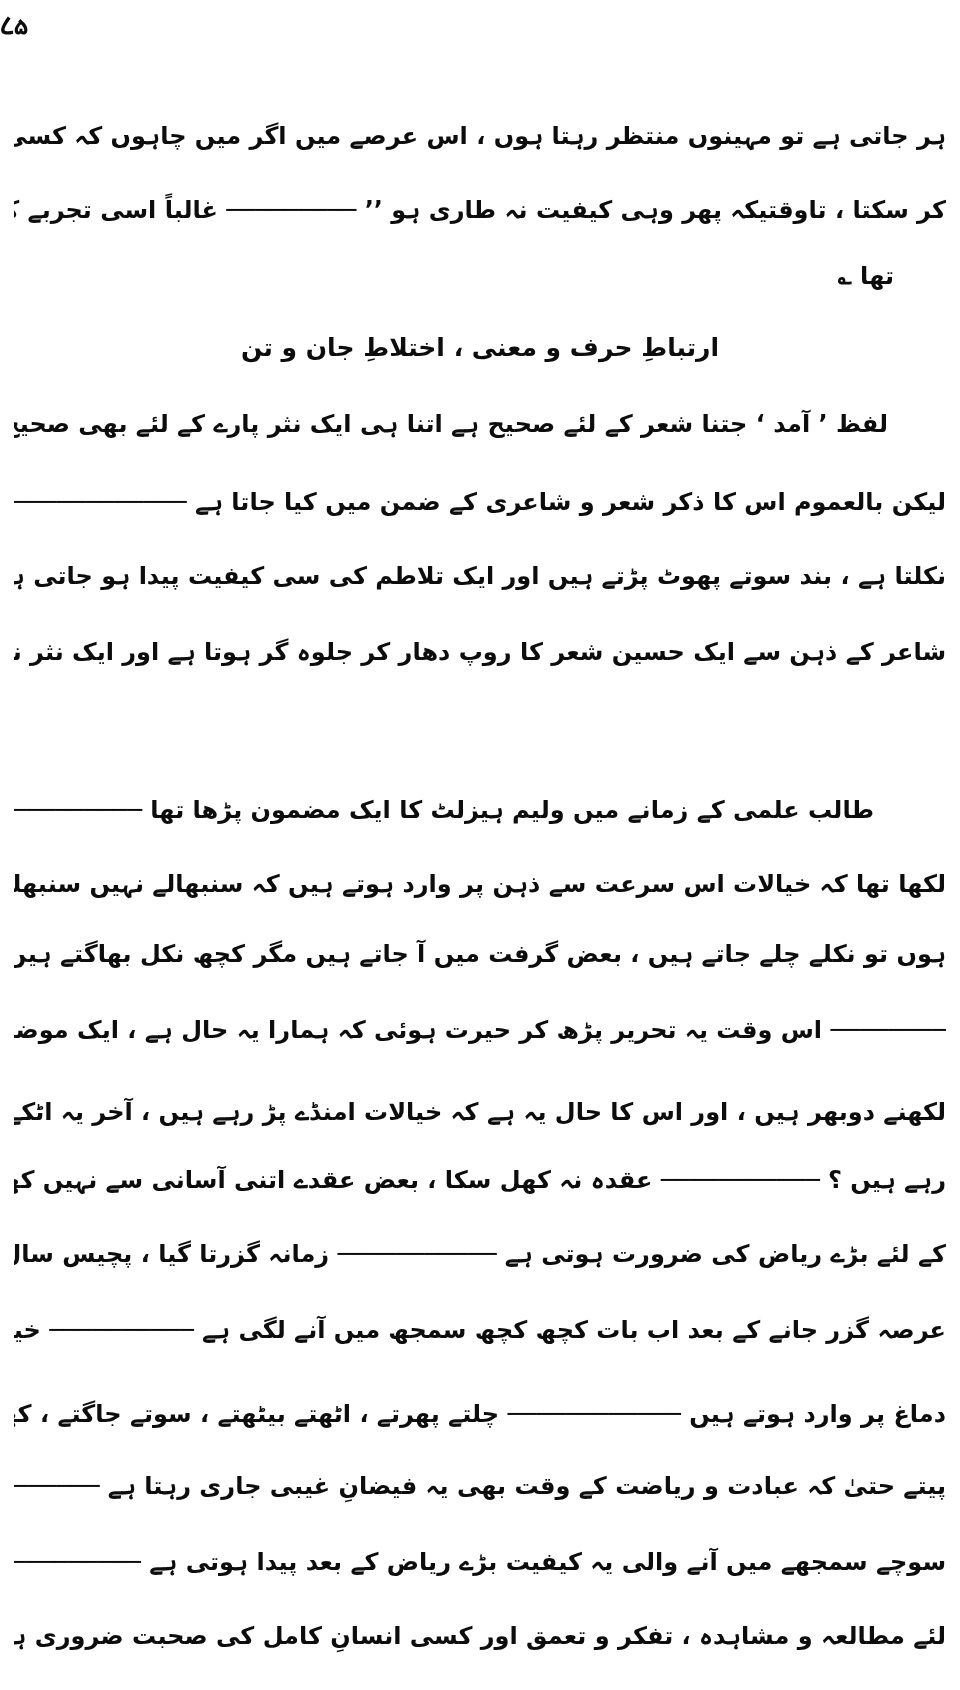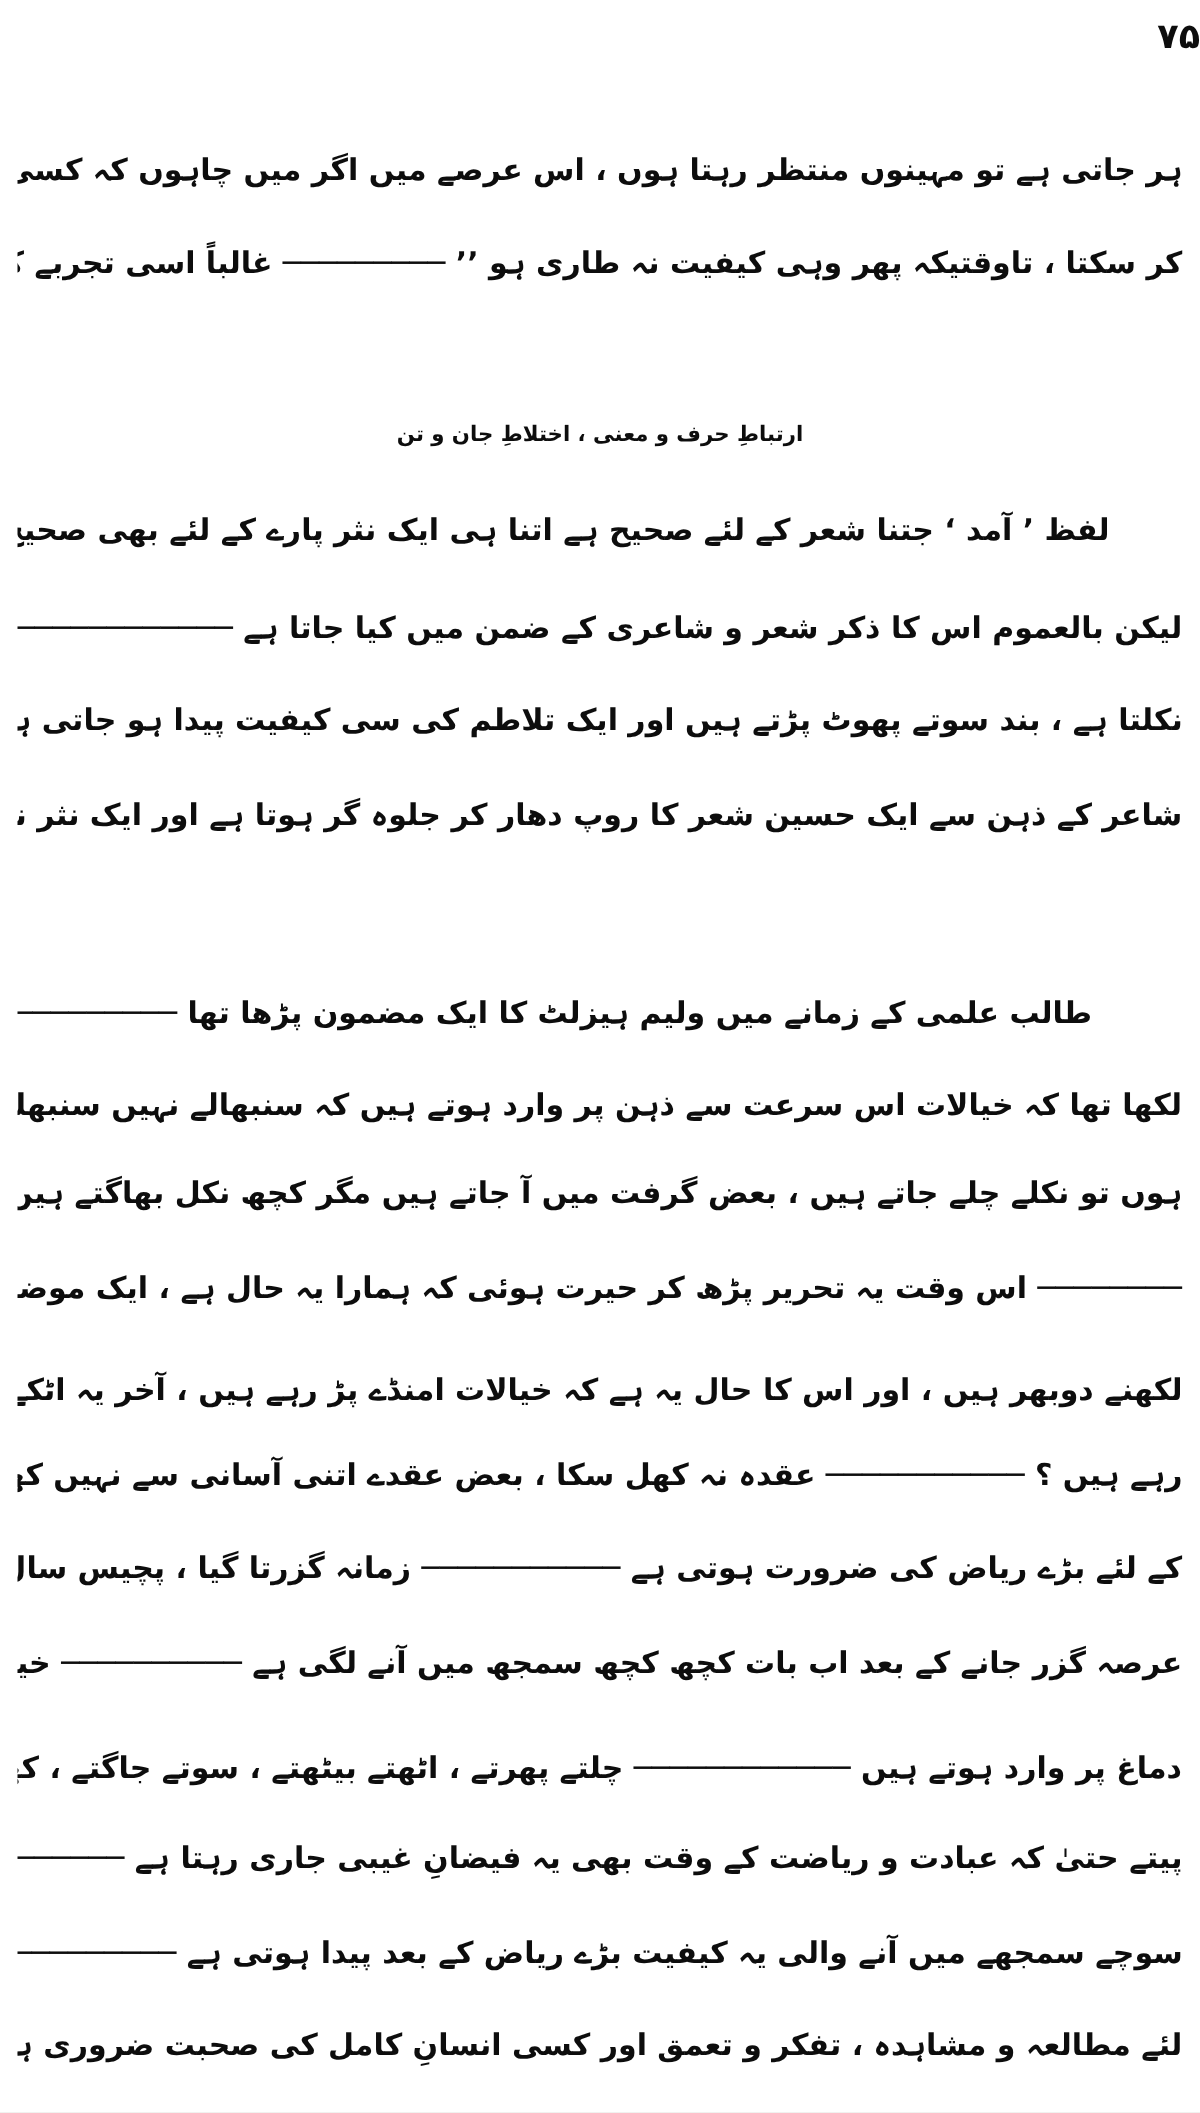--- a/index.html
+++ b/index.html
@@ -17,23 +17,24 @@
     direction: rtl;
     font-family: "DejaVu Sans", sans-serif;
     font-weight: 700;
     overflow: hidden;
   }
   .page-number {
     position: absolute;
     top: 12px;
     left: 0;
     right: 0;
-    text-align: right;
-    font-size: 28px;
+    text-align: left;
+    font-size: 24px;
     letter-spacing: 2px;
+    font-family: Liberation Serif, serif;
   }
   .line {
     position: absolute;
     left: 14px;
     right: 14px;
     height: 52px;
     font-size: 24px;
     line-height: 48px;
     white-space: nowrap;
     overflow: hidden;
@@ -43,36 +44,37 @@
     text-align: justify;
     text-align-last: justify;
   }
   
   .line.r {
     text-align: right;
   }
   
   .line.c {
     text-align: center;
-    font-size: 17px;
+    font-size: 25px;
   }
   
   .line.indent-sm { padding-right: 58px; }
   .line.indent-md { padding-right: 72px; }
   .line.pad-r     { padding-right: 52px; }
 </style>
 </head>
 <body>
 
 <div class="page">
 
   <div class="page-number">۷۵</div>
 
   <div class="line j" style="top:112px">ہر جاتی ہے تو مہینوں منتظر رہتا ہوں ، اس عرصے میں اگر میں چاہوں کہ کسی شعر کی اصلاح کر دوں ، نہیں</div>
   <div class="line j" style="top:186px">کر سکتا ، تاوقتیکہ پھر وہی کیفیت نہ طاری ہو ’’ ───────── غالباً اسی تجربے کی بنا پر اقبال نے کہا</div>
+  <div class="line r pad-r" style="top:252px">تھا ؎</div>
 
   <div class="line c" style="top:324px">ارتباطِ حرف و معنی ، اختلاطِ جان و تن</div>
 
   <div class="line j indent-sm" style="top:400px">لفظ ’ آمد ‘ جتنا شعر کے لئے صحیح ہے اتنا ہی ایک نثر پارے کے لئے بھی صحیح ہے</div>
   <div class="line j" style="top:478px">لیکن بالعموم اس کا ذکر شعر و شاعری کے ضمن میں کیا جاتا ہے ──────────── سوچتے سوچتے دماغ چل</div>
   <div class="line j" style="top:552px">نکلتا ہے ، بند سوتے پھوٹ پڑتے ہیں اور ایک تلاطم کی سی کیفیت پیدا ہو جاتی ہے ، پھر یہ تلاطم</div>
   <div class="line j" style="top:628px">شاعر کے ذہن سے ایک حسین شعر کا روپ دھار کر جلوہ گر ہوتا ہے اور ایک نثر نگار کے دماغ سے</div>
 
   <div class="line j indent-md" style="top:786px">طالب علمی کے زمانے میں ولیم ہیزلٹ کا ایک مضمون پڑھا تھا ─────────── اس نے</div>
   <div class="line j" style="top:860px">لکھا تھا کہ خیالات اس سرعت سے ذہن پر وارد ہوتے ہیں کہ سنبھالے نہیں سنبھلتے ، قلم سنبھالتا</div>

